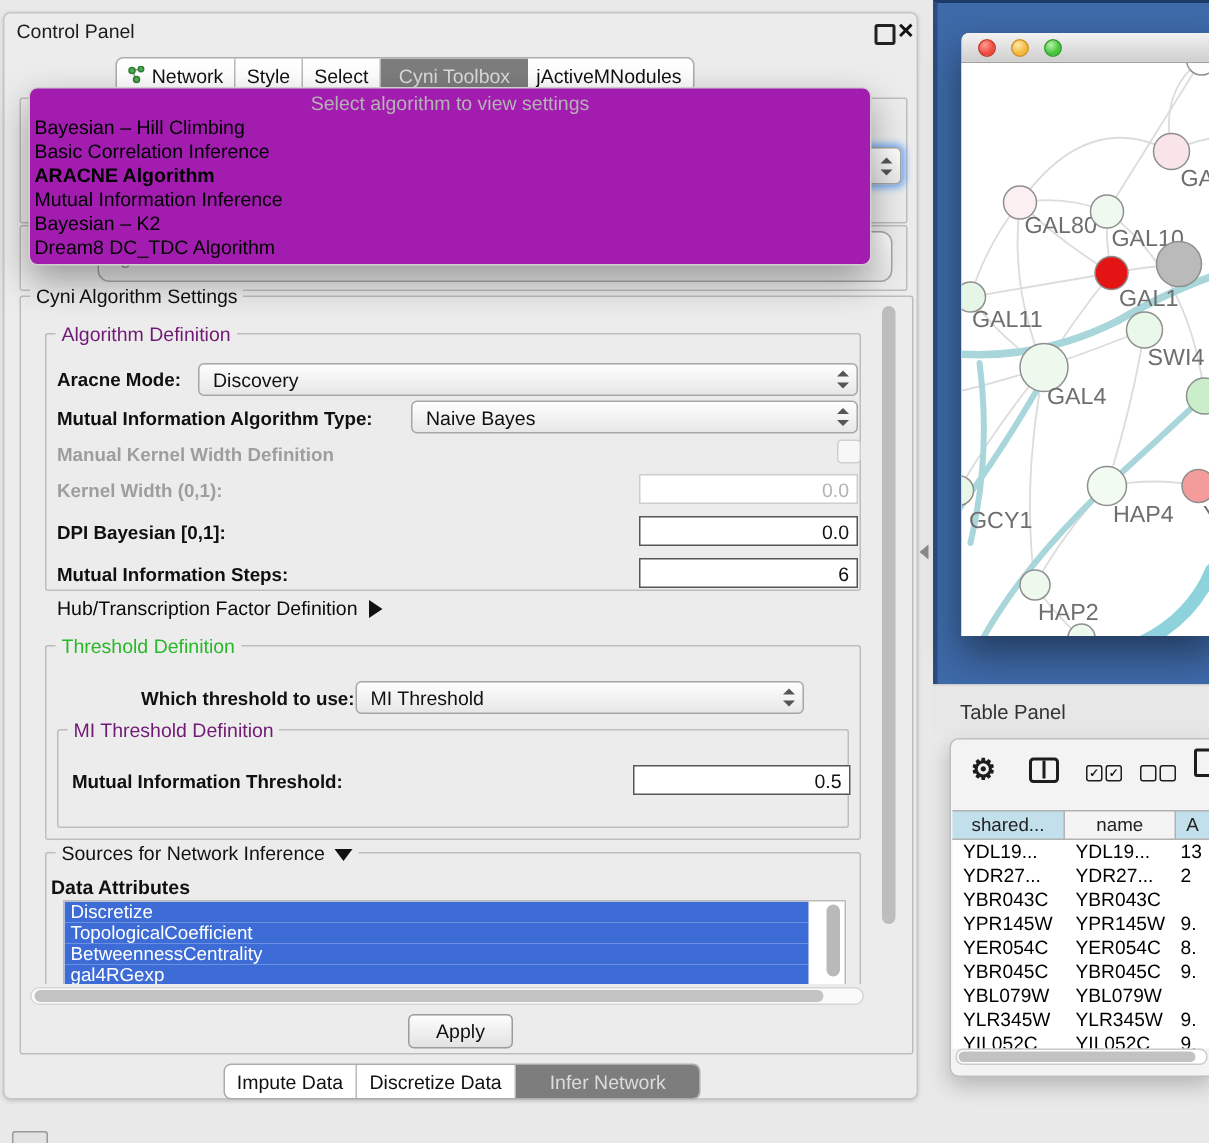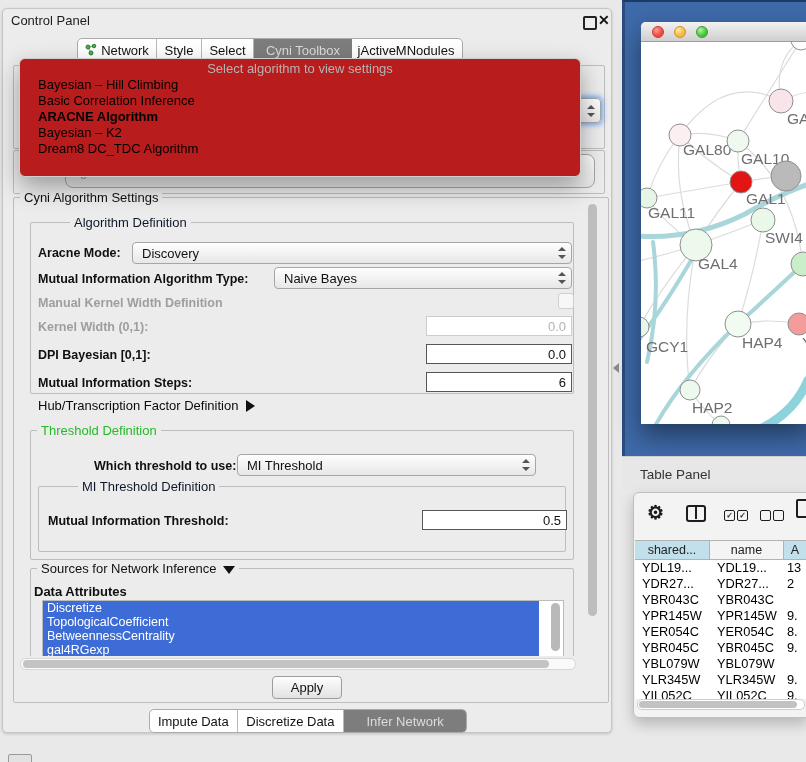--- a/index.html
+++ b/index.html
@@ -28,35 +28,35 @@
          border-radius:4px;font-size:13px;color:#111;display:flex;align-items:center;
          padding-left:9px;box-sizing:border-box;}
   .spin{position:absolute;right:5px;top:50%;transform:translateY(-50%);width:9px;height:12px;}
   .spin:before,.spin:after{content:"";position:absolute;left:1px;border-left:4px solid transparent;border-right:4px solid transparent;}
   .spin:before{top:0;border-bottom:4px solid #555;}
   .spin:after{bottom:0;border-top:4px solid #555;}
 
   
   .group{position:absolute;border:1px solid #bdbdbd;border-radius:2px;box-sizing:border-box;}
   .gtitle{position:absolute;top:-8px;left:6px;background:#ececec;padding:0 4px;font-size:13px;color:#111;white-space:nowrap;}
-  .gtitle.blue{color:#0f172a;margin-left:33px;}
+  .gtitle.blue{color:#701a75;}
   .gtitle.green{color:#28b828;}
 
   .lbl{position:absolute;font-size:12.5px;font-weight:bold;color:#101010;white-space:nowrap;}
   .lbl.dis{color:#9e9e9e;}
   .field{position:absolute;background:#fff;border:1px solid #565656;box-sizing:border-box;
          font-size:13px;color:#111;display:flex;align-items:center;justify-content:flex-end;padding-right:5px;}
   .field.disabled{border:1px solid #cdcdcd;color:#b3b3b3;}
   .chk{position:absolute;width:14px;height:14px;border:1px solid #cfcfcf;border-radius:3px;background:#f7f7f7;}
 
   
-  #popup{left:16px;top:49px;width:560px;height:117px;background:#b91c1c;border:1px solid #cfcfcf;border-radius:6px;
+  #popup{left:16px;top:49px;width:560px;height:117px;background:#a21caf;border:1px solid #cfcfcf;border-radius:6px;
          box-shadow:0 10px 24px rgba(0,0,0,.35);z-index:30;overflow:hidden;}
   #popup-ph{text-align:center;color:#b4b4b4;font-size:13px;height:18px;line-height:19px;}
-  .popup-item{font-size:13px;color:#000;height:16px;line-height:16px;padding-left:18px;white-space:nowrap;}
+  .popup-item{font-size:13px;color:#000;height:16px;line-height:16px;padding-left:3px;white-space:nowrap;}
   .popup-item.bold{font-weight:bold;}
 
   
   #combo-ia{left:64px;top:89px;width:534px;height:25px;box-shadow:0 0 5px 2px rgba(92,156,245,.85);z-index:5;}
   #combo-net{left:62px;top:145px;width:530px;height:34px;border-radius:8px;color:#9a9a9a;padding-left:14px;z-index:5;}
   #boxA{left:10px;top:56px;width:592px;height:84px;z-index:1;}
   #boxB{left:10px;top:141px;width:592px;height:44px;z-index:1;}
 
   
   #settings-group{left:10px;top:188px;width:596px;height:506px;z-index:10;}
@@ -159,20 +159,21 @@
         <span class="spin"></span>
       </div>
     <div class="combo" id="combo-net">galFiltered.sif default node</div>
 
     <div class="abs" id="popup">
       <div id="popup-ph">Select algorithm to view settings</div>
       <div id="popup-items">
           <div class="popup-item">Bayesian – Hill Climbing</div>
           <div class="popup-item">Basic Correlation Inference</div>
           <div class="popup-item bold">ARACNE Algorithm</div>
+          <div class="popup-item">Mutual Information Inference</div>
           <div class="popup-item">Bayesian – K2</div>
           <div class="popup-item">Dream8 DC_TDC Algorithm</div>
         </div>
     </div>
 
     <div class="group" id="settings-group">
       <span class="gtitle">Cyni Algorithm Settings</span>
 
       <div id="scrollpane">
 

